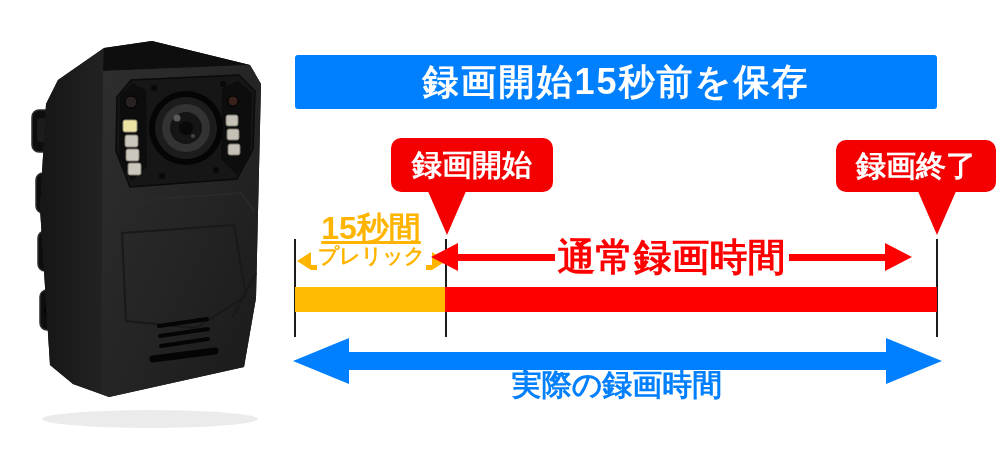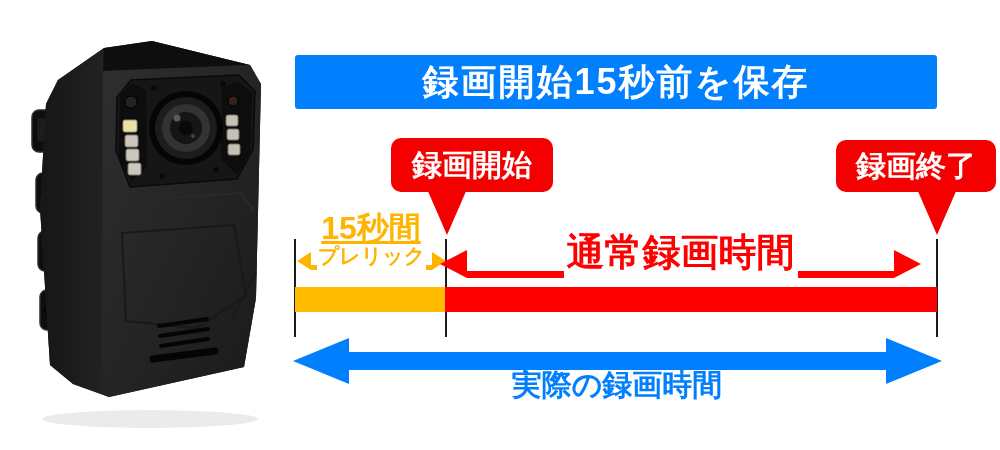--- a/index.html
+++ b/index.html
@@ -59,22 +59,22 @@
     left:297px;top:244px;width:149px;height:26px;
     display:flex;align-items:flex-end;justify-content:center;
   }
   .prerec-arrow .head-l{width:0;height:0;border-top:9px solid transparent;border-bottom:9px solid transparent;border-right:14px solid var(--accent-orange);}
   .prerec-arrow .head-r{width:0;height:0;border-top:9px solid transparent;border-bottom:9px solid transparent;border-left:14px solid var(--accent-orange);}
   .prerec-arrow .tail{height:5px;flex:1 1 4px;background:var(--accent-orange);}
   .prerec-arrow .txt{color:var(--accent-orange);font-size:21px;font-weight:800;white-space:nowrap;margin:0 1px;}
 
   
   .normal-arrow{
-    left:440px;top:236px;width:481px;height:42px;
-    display:flex;align-items:flex-end;
+    left:431px;top:236px;width:481px;height:42px;
+    display:flex;align-items:center;
   }
   .normal-arrow .head-l{width:0;height:0;border-top:14px solid transparent;border-bottom:14px solid transparent;border-right:27px solid var(--bar-red);}
   .normal-arrow .head-r{width:0;height:0;border-top:14px solid transparent;border-bottom:14px solid transparent;border-left:27px solid var(--bar-red);}
   .normal-arrow .tail{height:7px;flex:1;background:var(--bar-red);}
   .normal-arrow .txt{color:var(--bar-red);font-size:38px;font-weight:800;white-space:nowrap;margin:0 3px;}
 
   
   .bar{top:287px;height:25px;}
   .bar-prerec{left:295px;width:150px;background:var(--bar-orange);}
   .bar-normal{left:445px;width:492px;background:var(--bar-red);}

